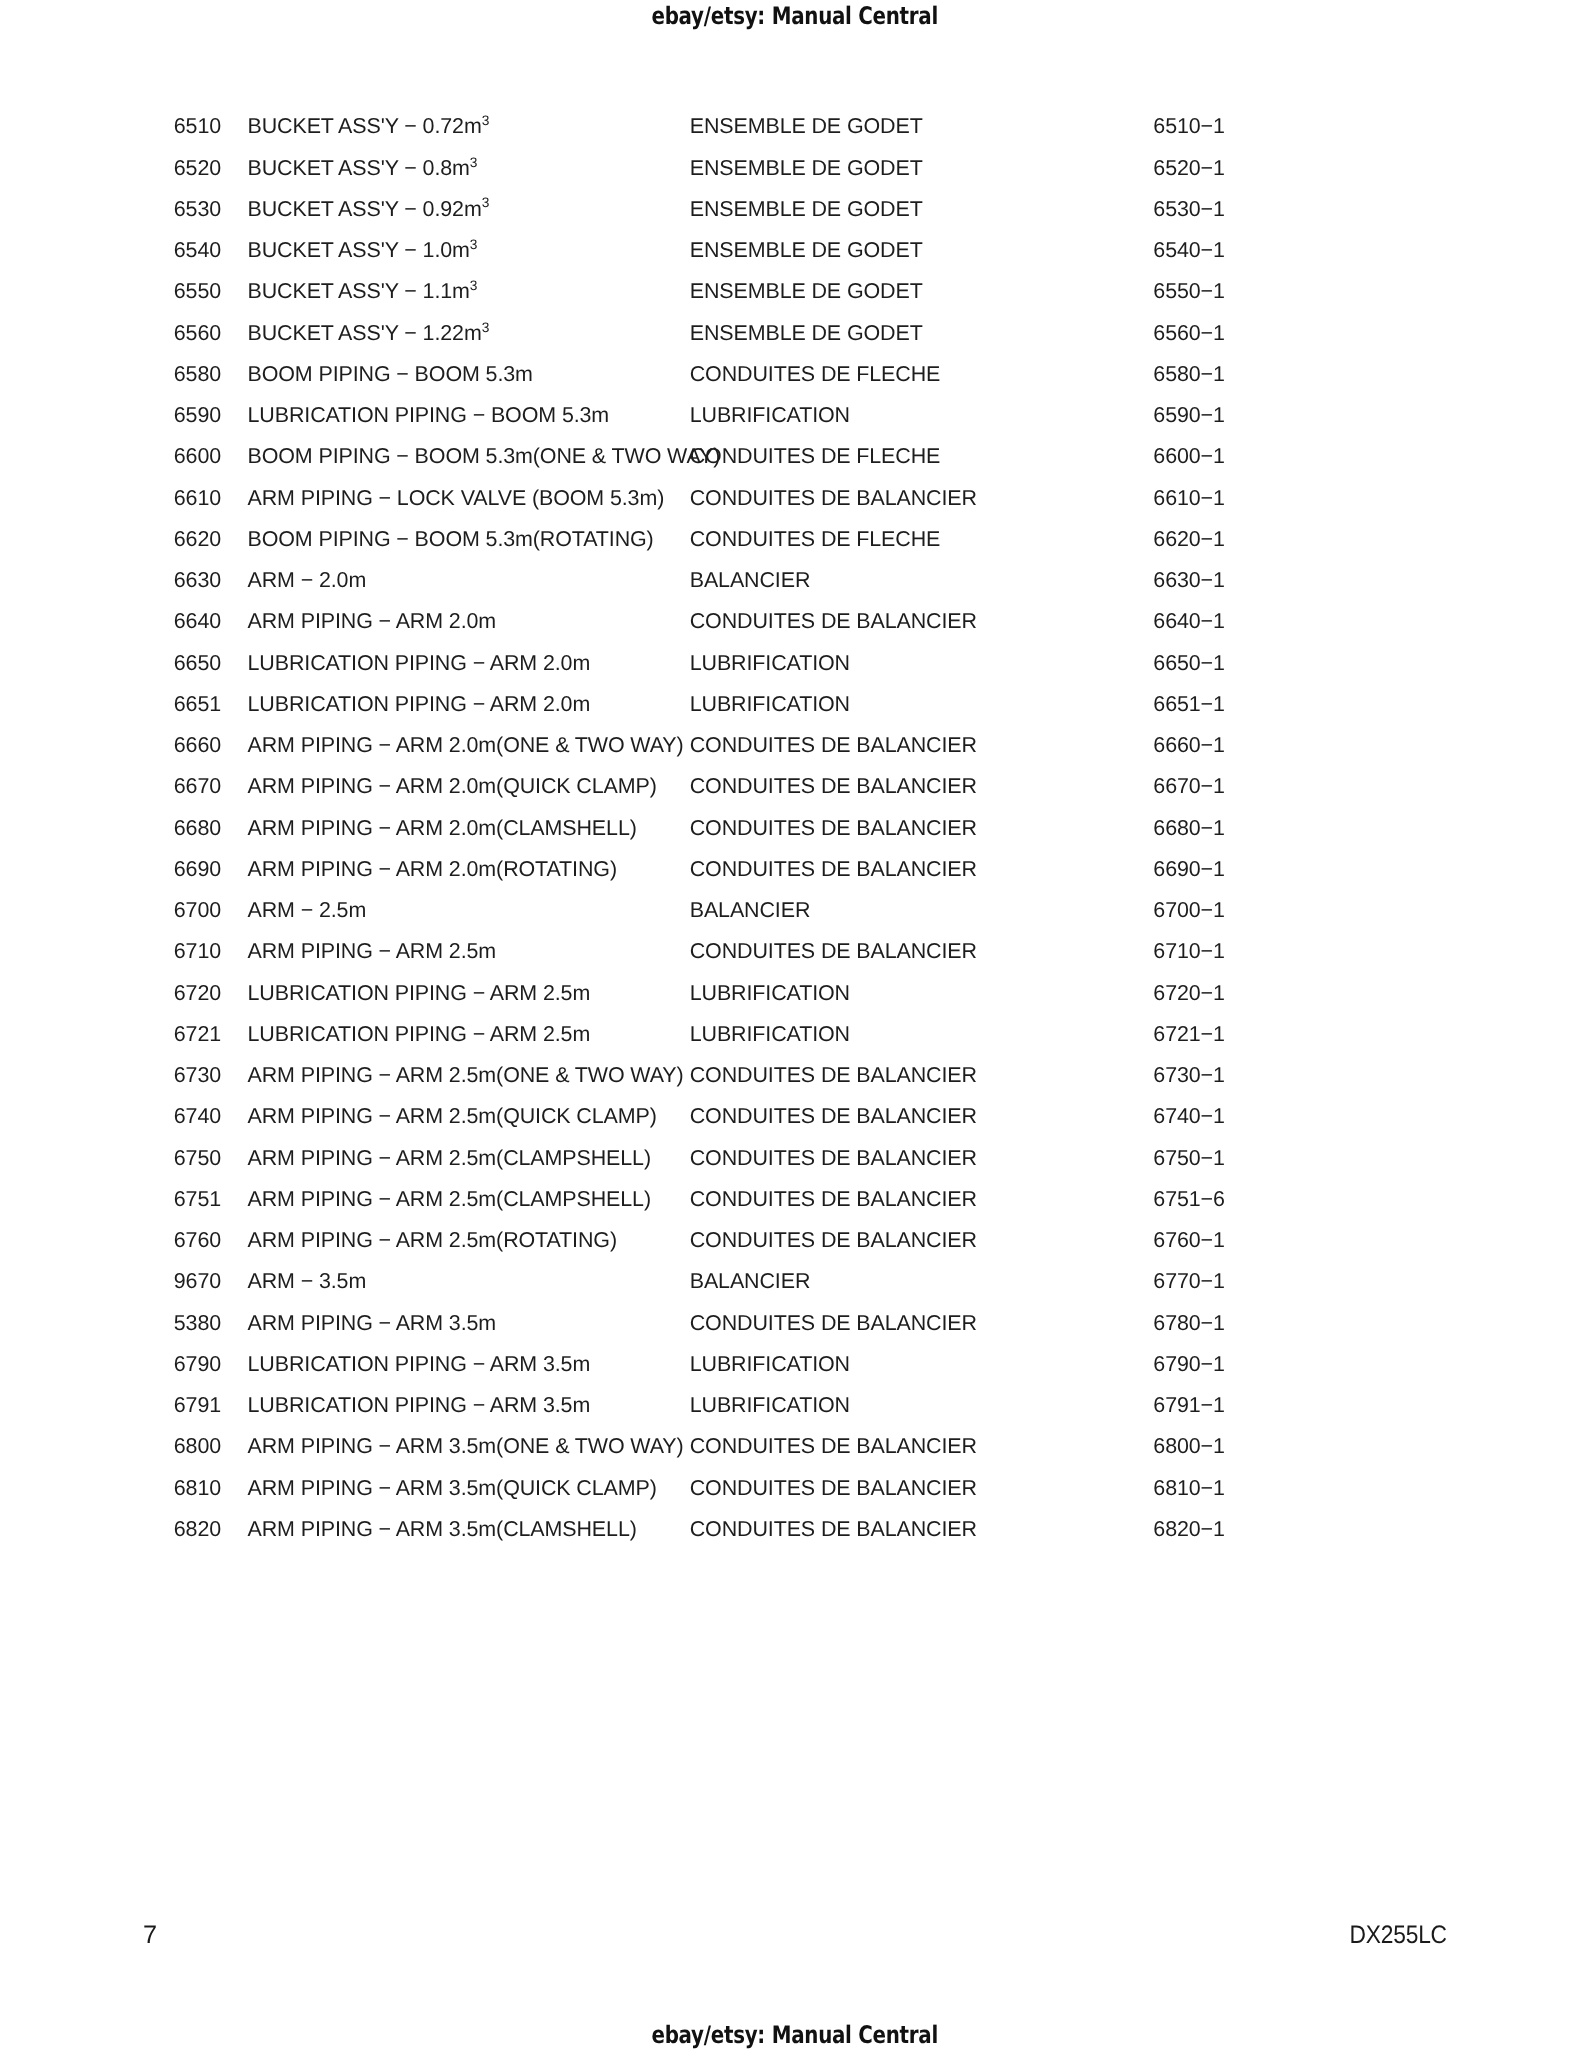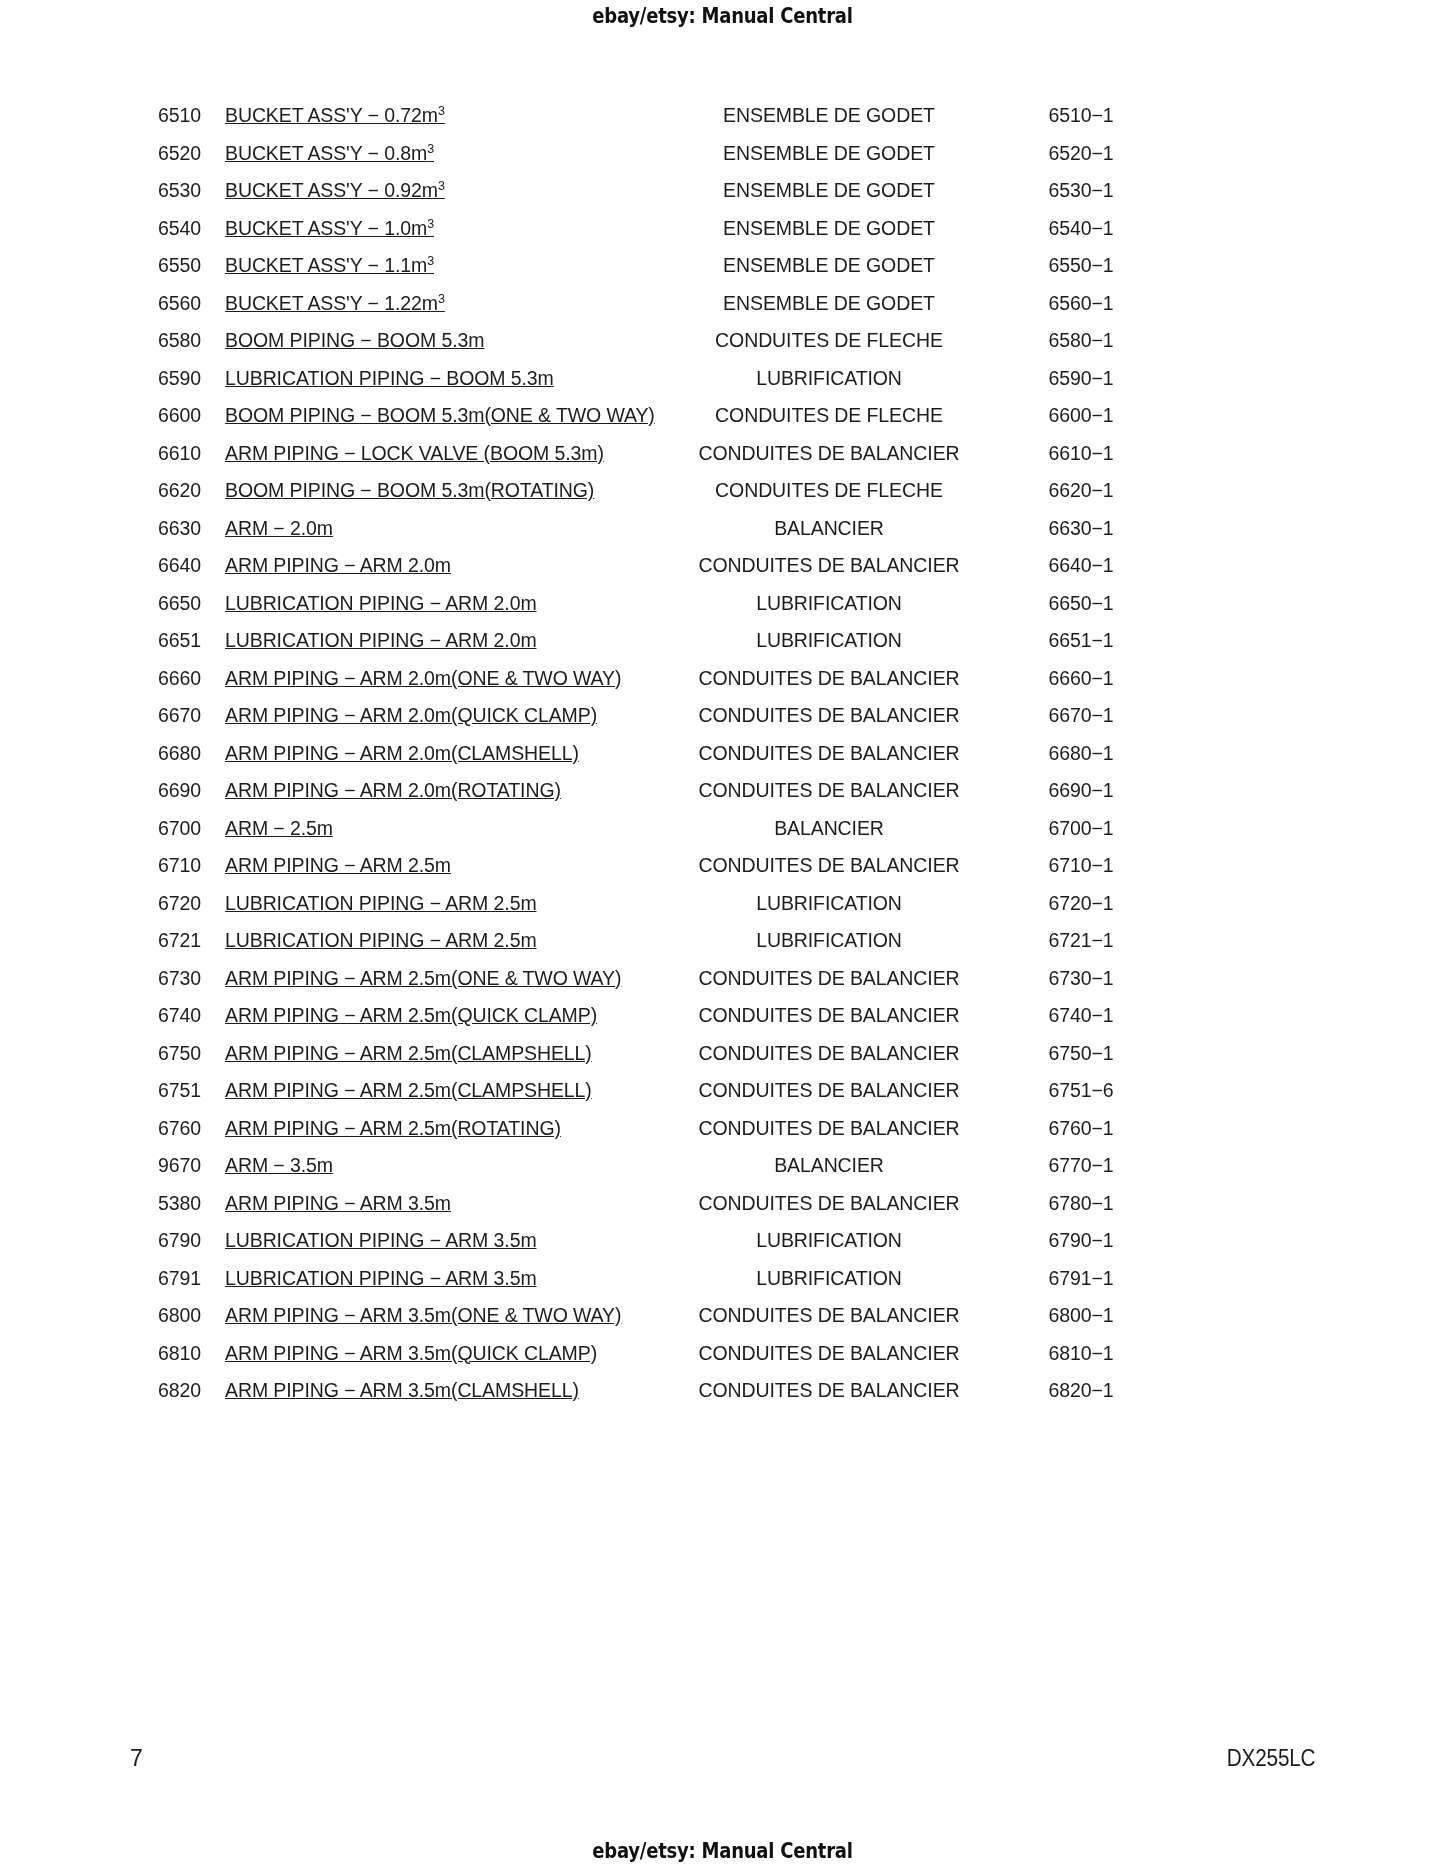--- a/index.html
+++ b/index.html
@@ -51,26 +51,24 @@
   }
   .col-code {
     width: 67px;
     margin-left: 158px;
     text-align: left;
     flex: none;
   }
   .col-desc-en {
     width: 402px;
     flex: none;
-    text-decoration: underline;
   }
   .col-desc-fr {
     width: 404px;
     flex: none;
-    text-align: center;
   }
   .col-ref {
     width: 100px;
     flex: none;
     text-align: center;
   }
   .sup {
     font-size: 12.5px;
     vertical-align: super;
     line-height: 0;

